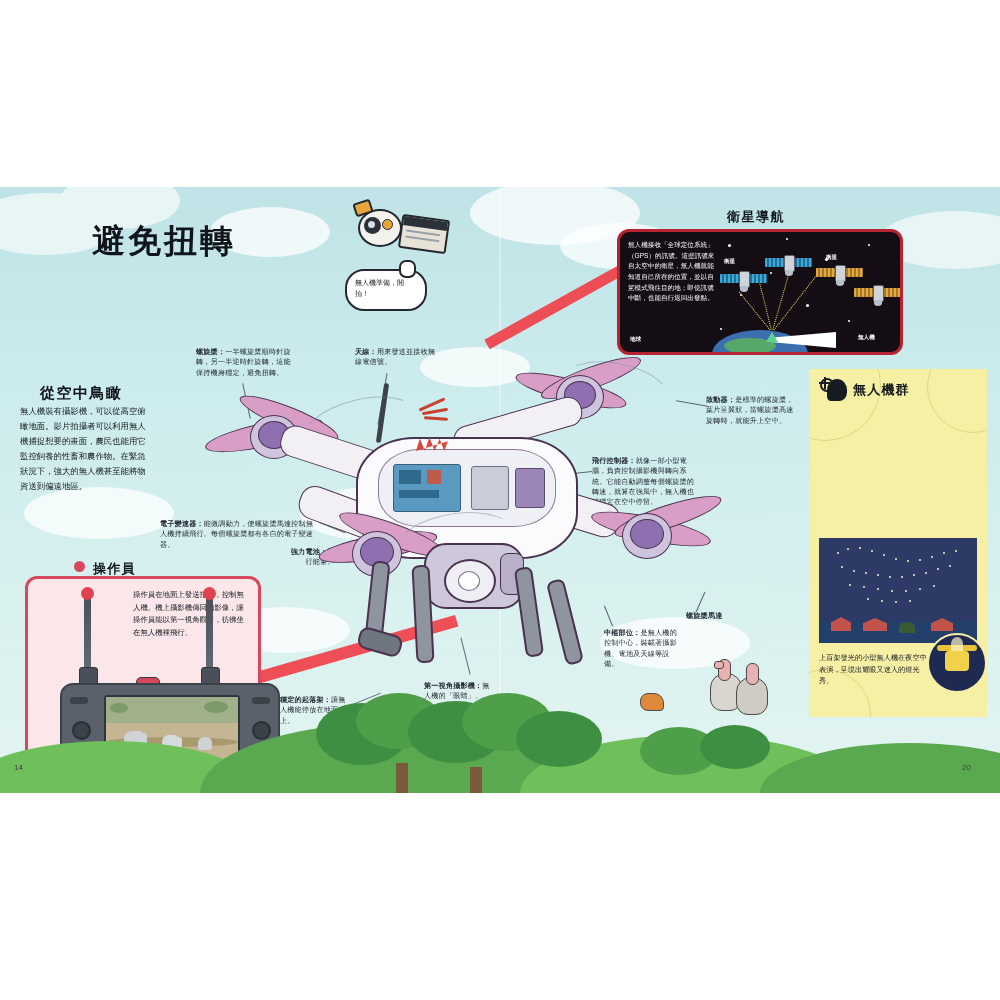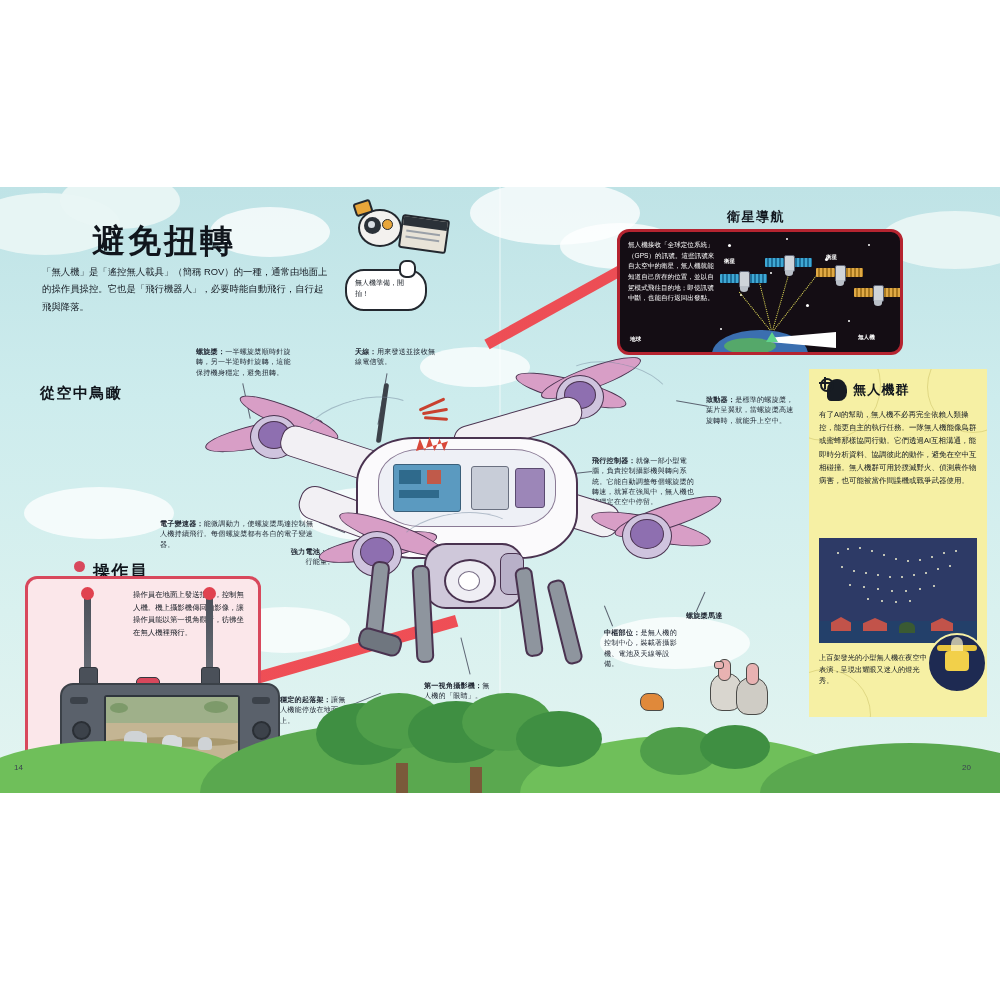--- a/index.html
+++ b/index.html
@@ -52,21 +52,21 @@
   #swarm .circ{position:absolute;border:1px solid rgba(180,170,70,.35);border-radius:50%;}
   #swarm-title{position:absolute;left:44px;top:12px;font-size:13px;font-weight:900;color:#10151c;letter-spacing:1.2px;}
   #swarm-text{position:absolute;left:10px;top:39px;width:158px;font-size:7.5px;line-height:1.76;color:#141a22;}
   #swarm-img{position:absolute;left:10px;top:169px;width:158px;height:105px;background:#2d3a66;overflow:hidden;}
   #swarm-cap{position:absolute;left:10px;top:283px;width:112px;font-size:7.2px;line-height:1.62;color:#141a22;}
   .dotpt{position:absolute;width:2px;height:2px;background:#f2f0d0;border-radius:50%;}
   #moonbot{position:absolute;left:118px;top:264px;width:56px;height:56px;background:#1e2a52;border-radius:50%;border:2px solid #f6f0a4;overflow:hidden;}
 
   
   #op{position:absolute;left:25px;top:389px;width:230px;height:181px;background:#fbe7ea;border:3px solid #d8485c;border-radius:12px;}
-  #op-title{position:absolute;left:93px;top:373px;font-size:17px;font-weight:900;color:#10151c;letter-spacing:1.2px;}
+  #op-title{position:absolute;left:93px;top:373px;font-size:13px;font-weight:900;color:#10151c;letter-spacing:1.2px;}
   #op-dot{position:absolute;left:74px;top:374px;width:11px;height:11px;background:#d8485c;border-radius:50%;}
   #op-text{position:absolute;left:105px;top:10px;width:112px;font-size:7.4px;line-height:1.72;color:#141a22;}
   .ant{position:absolute;width:7px;background:linear-gradient(180deg,#4a5059,#6a7079);border-radius:3px;}
   .antball{position:absolute;width:13px;height:13px;background:#e0424f;border-radius:50%;}
   #ctrl{position:absolute;left:32px;top:104px;width:216px;height:88px;background:#5a616b;border-radius:13px;border:2px solid #3b4148;}
   #screen{position:absolute;left:42px;top:10px;width:132px;height:68px;background:#b9c7a0;border:2px solid #2f353c;border-radius:3px;overflow:hidden;}
   .knob{position:absolute;width:15px;height:15px;background:#3c424a;border-radius:50%;border:2px solid #2a2f35;}
 
   
   .prop{position:absolute;background:#d89ec6;border-radius:50%;border:1.4px solid #4a3350;}
@@ -96,23 +96,23 @@
   <div class="cloud b" style="left:560px;top:36px;width:120px;height:46px;"></div>
   <div class="cloud" style="left:880px;top:24px;width:150px;height:58px;"></div>
   <div class="cloud b" style="left:24px;top:300px;width:150px;height:52px;"></div>
   <div class="cloud b" style="left:300px;top:300px;width:150px;height:54px;"></div>
   <div class="cloud b" style="left:220px;top:420px;width:130px;height:46px;"></div>
   <div class="cloud b" style="left:600px;top:430px;width:150px;height:52px;"></div>
   <div class="cloud b" style="left:420px;top:160px;width:110px;height:40px;"></div>
   <div class="gutter"></div>
 
   <div id="title">避免扭轉</div>
-  <div id="intro">「無人機」是「遙控無人載具」（簡稱 ROV）的一種，通常由地面上的操作員操控。它也是「飛行機器人」，必要時能自動飛行，自行起飛與降落。</div>
 
   <div id="sec2-title">從空中鳥瞰</div>
+  <div id="sec2-body">無人機裝有攝影機，可以從高空俯瞰地面。影片拍攝者可以利用無人機捕捉想要的畫面，農民也能用它監控飼養的性畜和農作物。在緊急狀況下，強大的無人機甚至能將物資送到偏遠地區。</div>
 
   <div style="position:absolute;left:352px;top:18px;width:56px;height:52px;">
     <div style="position:absolute;left:6px;top:4px;width:40px;height:34px;background:#f3f1ee;border:2px solid #23282f;border-radius:50%;"></div>
     <div style="position:absolute;left:12px;top:12px;width:17px;height:17px;background:#2b3138;border-radius:50%;"></div>
     <div style="position:absolute;left:16px;top:16px;width:7px;height:7px;background:#d8dde3;border-radius:50%;"></div>
     <div style="position:absolute;left:30px;top:14px;width:9px;height:9px;background:#e8a63a;border-radius:50%;border:1.5px solid #23282f;"></div>
     <div style="position:absolute;left:2px;top:-4px;width:14px;height:10px;background:#e8a63a;border:2px solid #23282f;border-radius:3px;transform:rotate(-18deg);"></div>
   </div>
   <div style="position:absolute;left:400px;top:30px;width:44px;height:30px;background:#e8e3d8;border:2px solid #23282f;border-radius:3px;transform:rotate(8deg);">
     <div style="position:absolute;left:0;top:0;width:44px;height:9px;background:#2b3138;"></div>
@@ -191,21 +191,20 @@
 
     <div style="position:absolute;left:10px;top:6px;width:30px;height:28px;">
       <div style="position:absolute;left:8px;top:4px;width:20px;height:22px;background:#171c23;border-radius:50% 50% 40% 20%;"></div>
       <div style="position:absolute;left:0px;top:2px;width:12px;height:12px;">
         <div style="position:absolute;left:5px;top:0;width:2px;height:12px;background:#171c23;"></div>
         <div style="position:absolute;left:0;top:5px;width:12px;height:2px;background:#171c23;"></div>
         <div style="position:absolute;left:1px;top:1px;width:10px;height:10px;border:2px solid #171c23;border-radius:50%;"></div>
       </div>
     </div>
     <div id="swarm-title">無人機群</div>
-    <div id="swarm-text">有了AI的幫助，無人機不必再完全依賴人類操控，能更自主的執行任務。一隊無人機能像鳥群或蜜蜂那樣協同行動。它們透過AI互相溝通，能即時分析資料、協調彼此的動作，避免在空中互相碰撞。無人機群可用於撲滅野火、偵測農作物病害，也可能被當作間諜機或戰爭武器使用。</div>
 
     <div id="swarm-img">
       <div class="dotpt" style="left:18px;top:14px;"></div>
         <div class="dotpt" style="left:28px;top:10px;"></div>
       <div class="dotpt" style="left:40px;top:9px;"></div>
         <div class="dotpt" style="left:52px;top:12px;"></div>
       <div class="dotpt" style="left:64px;top:16px;"></div>
         <div class="dotpt" style="left:76px;top:20px;"></div>
       <div class="dotpt" style="left:88px;top:22px;"></div>
         <div class="dotpt" style="left:100px;top:21px;"></div>

